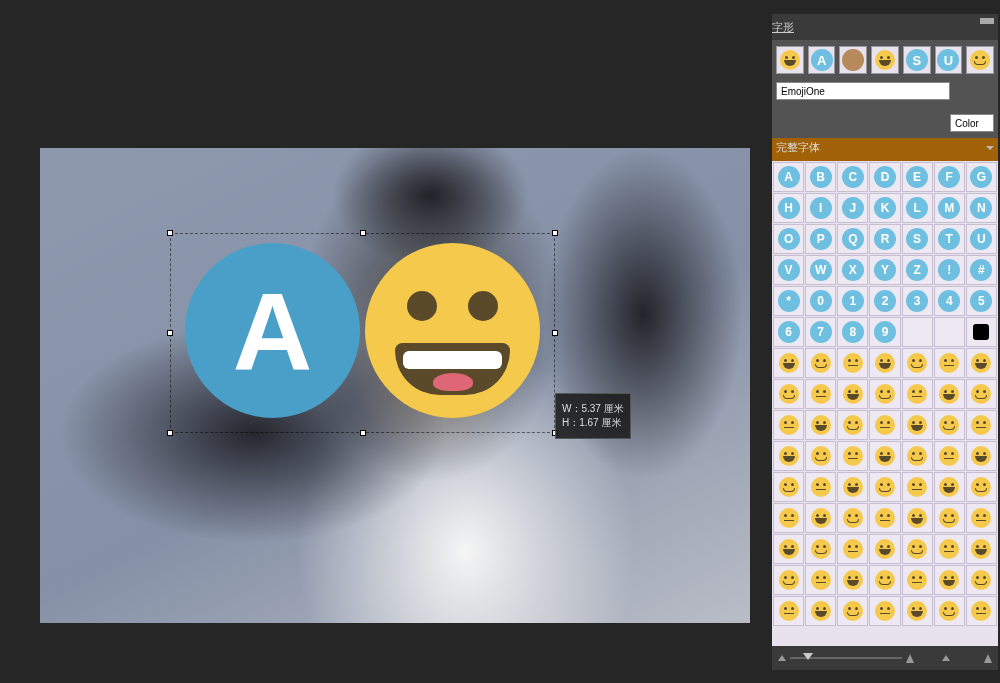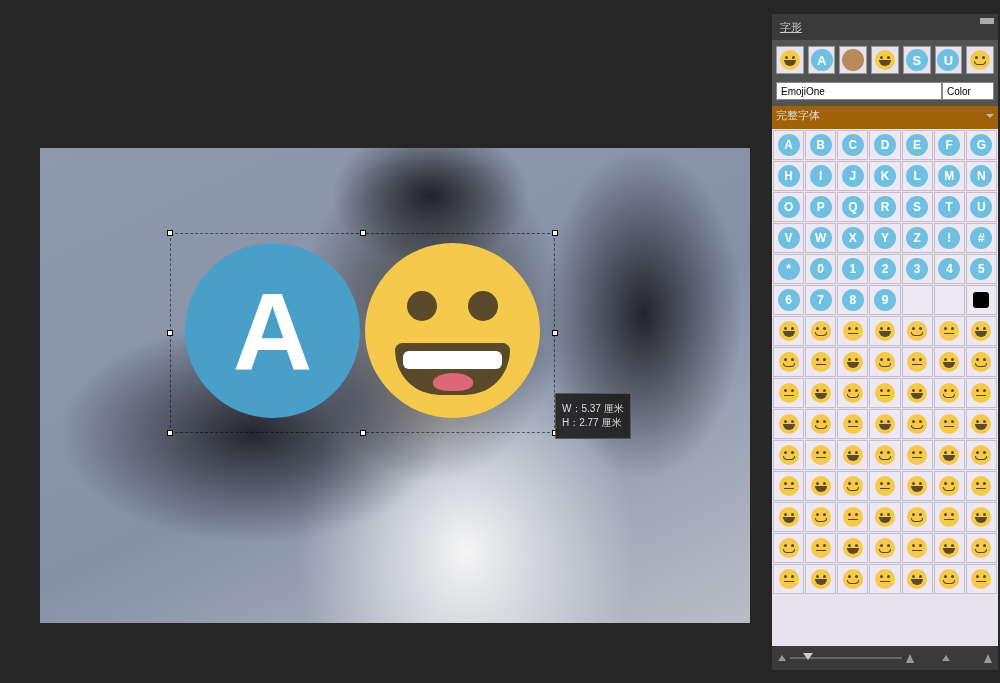--- a/index.html
+++ b/index.html
@@ -95,21 +95,20 @@
     position:absolute;
     right:2px; top:14px;
     width:226px; height:656px;
     background:#535353;
     display:flex; flex-direction:column;
   }
   .panel-tabs {
     height:26px;
     background:#3a3a3a;
     display:flex; align-items:center;
-    padding-left:8px;
     color:#ccc; font-size:11px;
     position: relative;
     text-decoration: underline;
   }
   .panel-options {
     position:absolute; right:4px; top:4px;
     width:14px; height:3px;
     border-top:2px solid #aaa;
     border-bottom:2px solid #aaa;
     height:2px;
@@ -136,21 +135,21 @@
     display:flex; align-items:center; justify-content:center;
     font-family: Arial;
   }
   .brown-circ { background:#b78a5c;}
   .input-row { display:flex; padding:2px 4px 6px 4px;}
   .input-row input {
     height:18px; font-size:10px; padding:1px 4px;
     background:#fff; border:1px solid #888;
   }
   .font-in { flex:1; }
-  .color-in { width:52px; }
+  .color-in { width:44px;margin-top:32px; }
   .subset-row {
     padding:2px 4px 6px 4px;
     color:#ddd; font-size:11px;
     display:flex; align-items:center;
     background:#a16207;
   }
   .subset-row::after{
     content:""; margin-left:auto;
     border:4px solid transparent; border-top-color:#bbb;
     margin-top:4px;
@@ -235,21 +234,21 @@
     <div class="handle h-tr"></div>
     <div class="handle h-ml"></div>
     <div class="handle h-mr"></div>
     <div class="handle h-bl"></div>
     <div class="handle h-bm"></div>
     <div class="handle h-br"></div>
   </div>
 
   <div class="dim-tip">
     <div>W：5.37 厘米</div>
-    <div>H：2.77 厘米</div>
+    <div>H：1.67 厘米</div>
   </div>
 </div>
 
 <div class="panel">
   <div class="handle-icon">◄◄</div>
   <div class="panel-tabs">
     <span>字形</span>
     <span class="panel-options"></span>
   </div>
 

